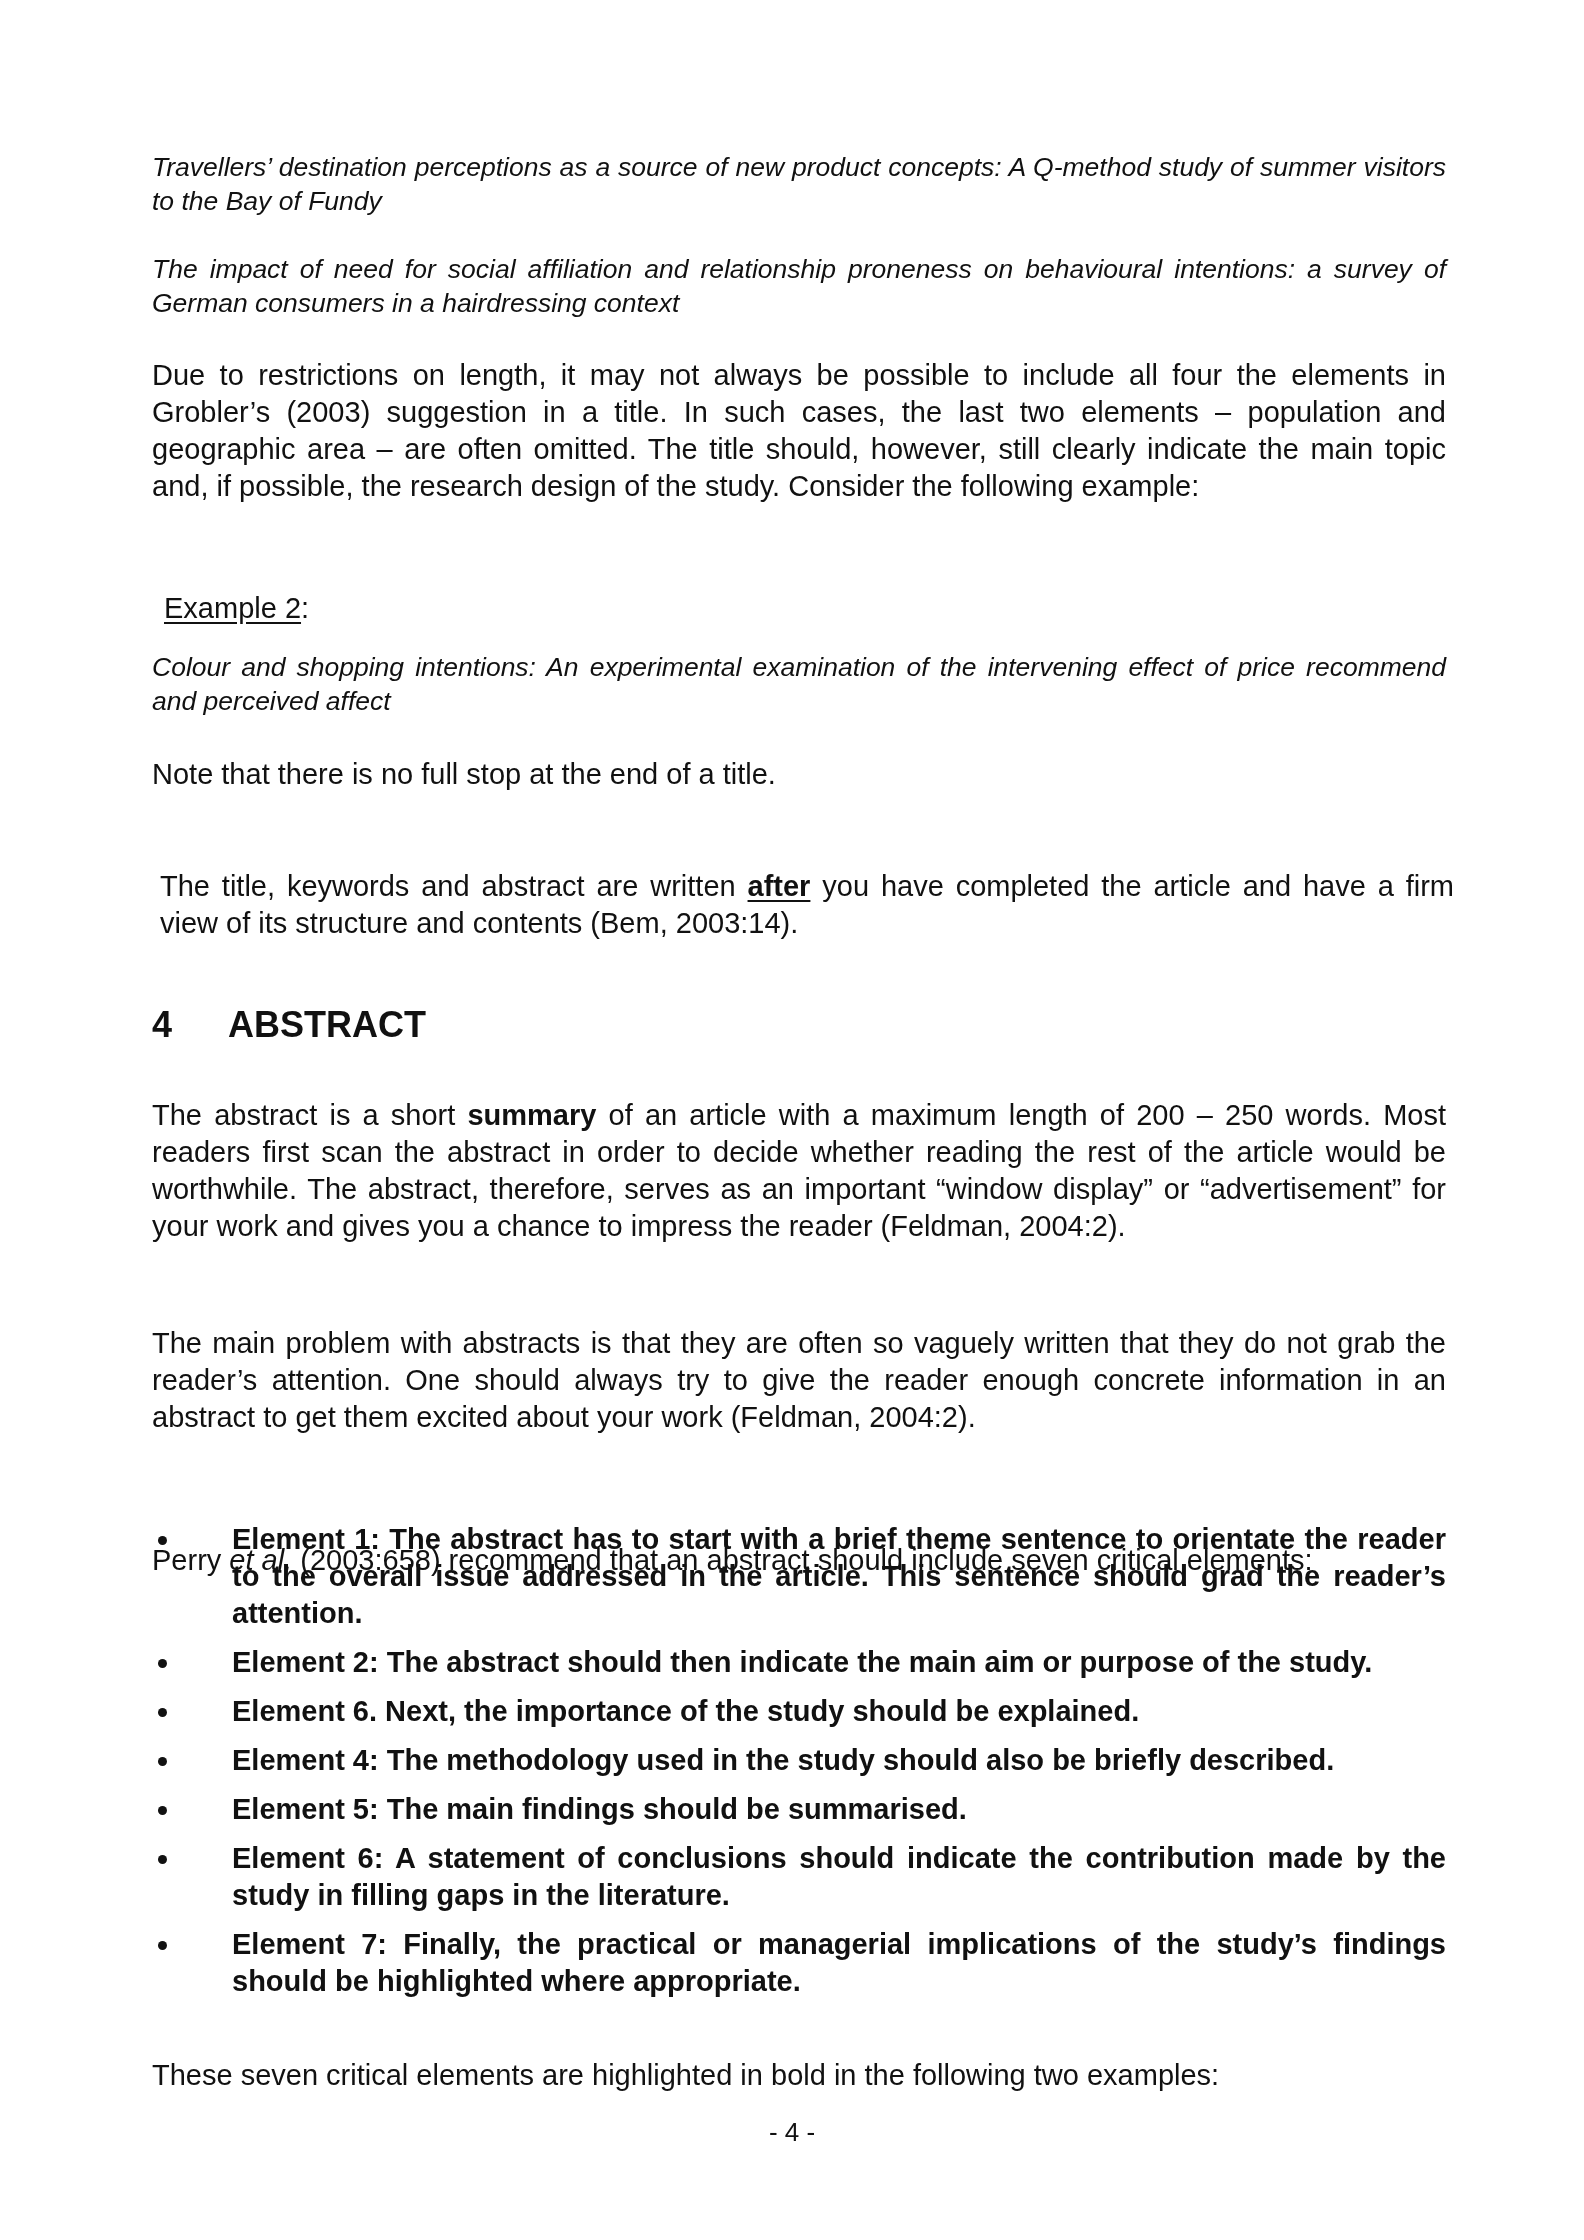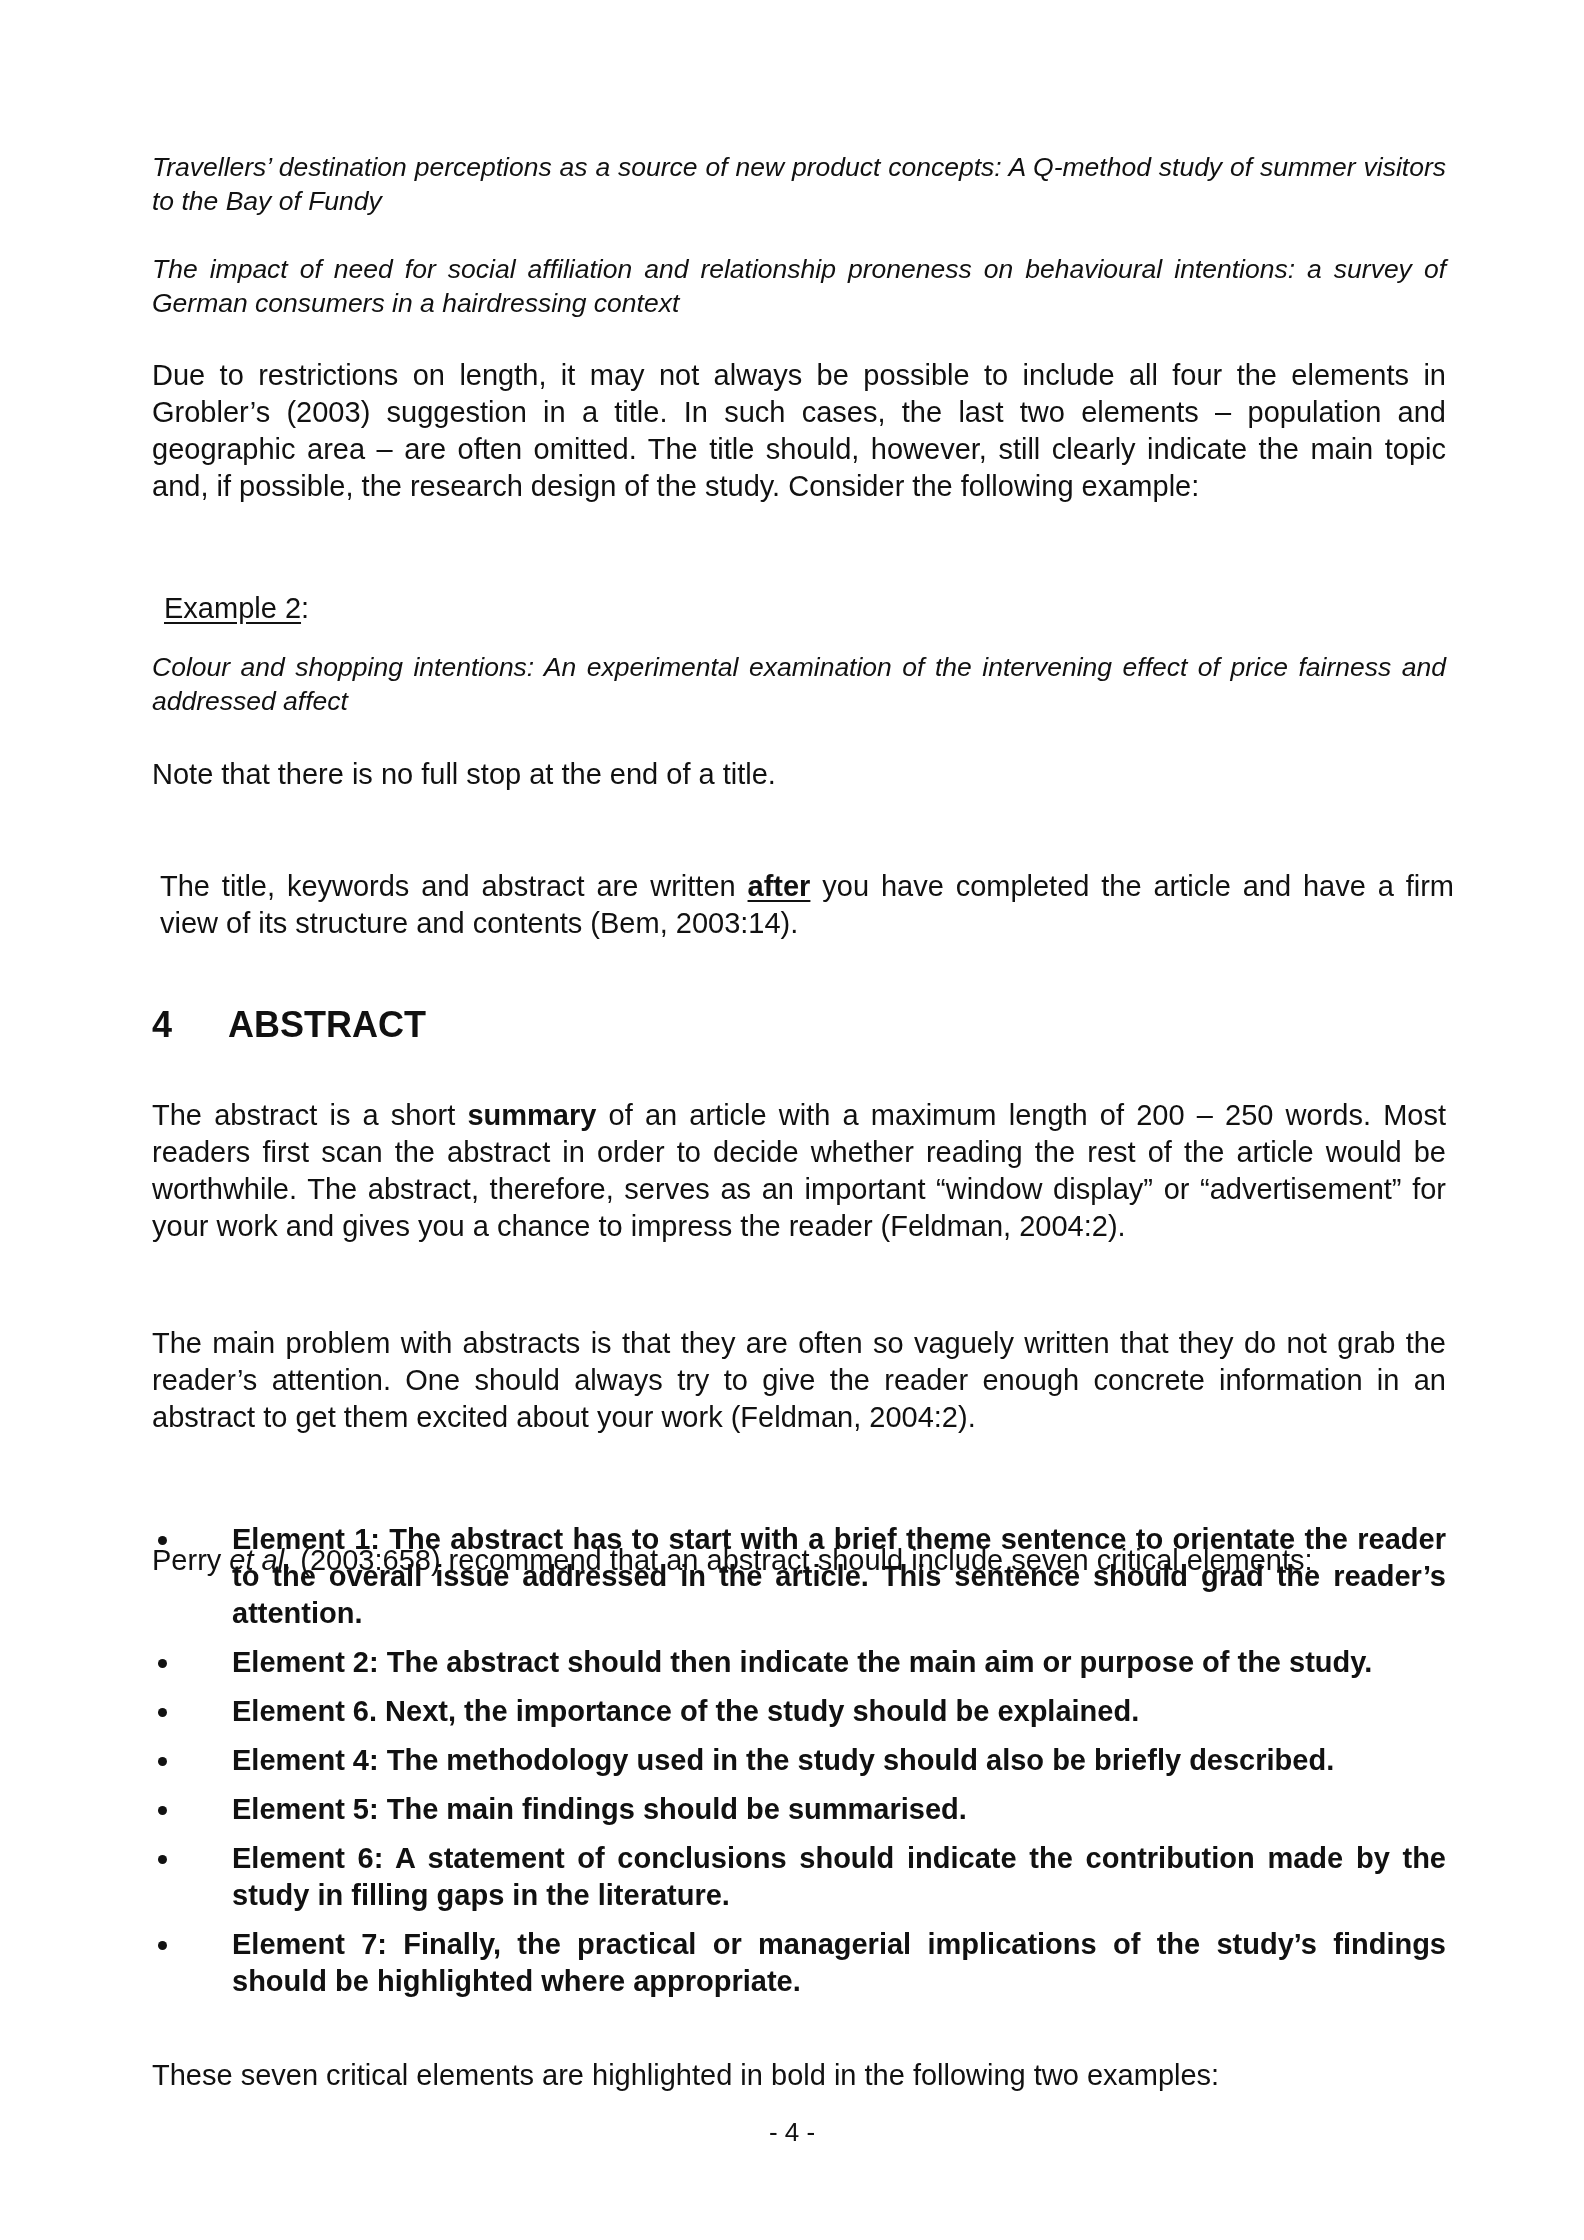--- a/index.html
+++ b/index.html
@@ -26,21 +26,21 @@
 
 <div class="page">
 
   <p class="p it j" style="top:150px;margin:0;">Travellers’ destination perceptions as a source of new product concepts: A Q-method study of summer visitors to the Bay of Fundy</p>
   <p class="p it j" style="top:252px;margin:0;">The impact of need for social affiliation and relationship proneness on behavioural intentions: a survey of German consumers in a hairdressing context</p>
 
   <p class="p j" style="top:357px;margin:0;">Due to restrictions on length, it may not always be possible to include all four the elements in Grobler’s (2003) suggestion in a title. In such cases, the last two elements – population and geographic area – are often omitted. The title should, however, still clearly indicate the main topic and, if possible, the research design of the study. Consider the following example:</p>
 
   <p class="p" style="top:578px;margin:12px;"><span class="u">Example 2</span><span>:</span></p>
 
-  <p class="p it j" style="top:650px;margin:0;">Colour and shopping intentions: An experimental examination of the intervening effect of price fairness and addressed affect</p>
+  <p class="p it j" style="top:650px;margin:0;">Colour and shopping intentions: An experimental examination of the intervening effect of price recommend and perceived affect</p>
 
   <p class="p" style="top:756px;margin:0;">Note that there is no full stop at the end of a title.</p>
 
   <p class="p j" style="top:860px;margin:8px;"><span>The title, keywords and abstract are written </span><span class="bu">after</span><span> you have completed the article and have a firm view of its structure and contents (Bem, 2003:14).</span></p>
 
   <div class="heading"><span class="num">4</span><span>ABSTRACT</span></div>
 
   <p class="p j" style="top:1097px;margin:0;"><span>The abstract is a short </span><span class="b">summary</span><span> of an article with a maximum length of 200 – 250 words. Most readers first scan the abstract in order to decide whether reading the rest of the article would be worthwhile. The abstract, therefore, serves as an important “window display” or “advertisement” for your work and gives you a chance to impress the reader (Feldman, 2004:2).</span></p>
 
   <p class="p j" style="top:1325px;margin:0;">The main problem with abstracts is that they are often so vaguely written that they do not grab the reader’s attention. One should always try to give the reader enough concrete information in an abstract to get them excited about your work (Feldman, 2004:2).</p>

